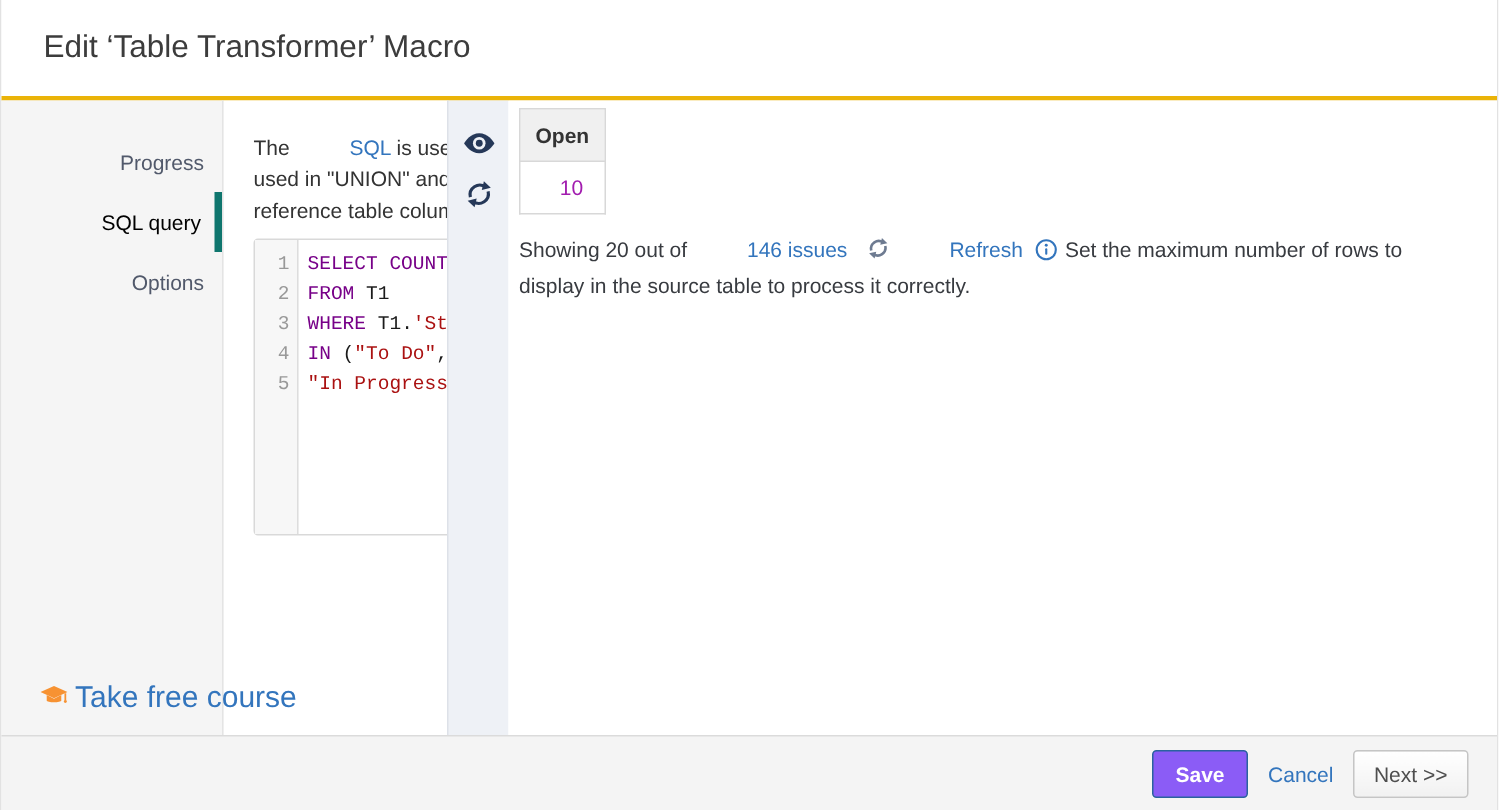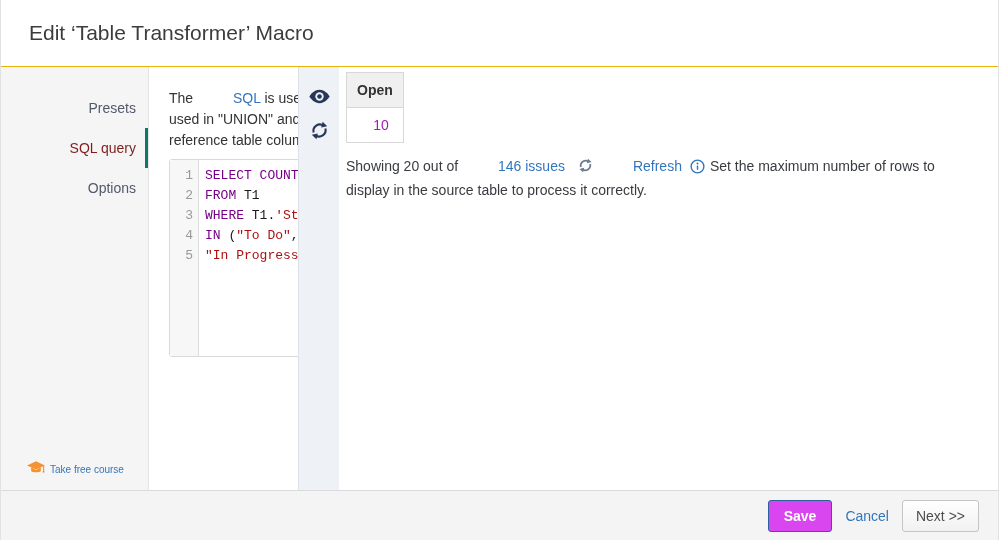--- a/index.html
+++ b/index.html
@@ -15,21 +15,21 @@
     width: 999px; height: 540px;
     border-left: 1px solid #e2e2e2;
     border-right: 1px solid #e2e2e2;
     display: flex; flex-direction: column;
     background: #fff;
   }
 
   
   .dlg-header {
     height: 67px; flex: 0 0 67px;
-    border-bottom: 1px solid #eab308;
+    border-bottom: 3px solid #eab308;
     display: flex; align-items: center;
     padding-left: 28px; background: #fff;
   }
   .dlg-title { font-size: 21px; font-weight: 400; color: #3c3c3c; }
 
   
   .dlg-main { flex: 1 1 auto; display: flex; min-height: 0; }
 
   
   .sidebar {
@@ -37,28 +37,28 @@
     background: #f5f5f5;
     border-right: 1px solid #e4e4e4;
     position: relative;
   }
   .sidebar-nav { padding-top: 21px; }
   .sidebar-item {
     height: 40px; display: flex; align-items: center; justify-content: flex-end;
     padding-right: 12px; font-size: 14px; color: #51596b; cursor: pointer;
   }
   .sidebar-item.active {
-    color: #7f1d1d;
-    border-right: 3px solid #0f766e;
+    color: #000000;
+    border-right: 5px solid #0f766e;
     padding-right: 9px;
   }
   .course-link {
     position: absolute; left: 26px; bottom: 13px;
     display: flex; align-items: center; gap: 5px;
-    font-size: 10px; color: #3375bd; cursor: pointer; white-space: nowrap;
+    font-size: 20px; color: #3375bd; cursor: pointer; white-space: nowrap;
   }
 
   
   .sql-panel {
     flex: 0 0 149px; width: 149px;
     padding: 21px 0 0 20px;
     overflow: hidden; background: #fff;
   }
   .desc { font-size: 14px; line-height: 21px; color: #333; }
   .desc-line { white-space: nowrap; overflow: hidden; }
@@ -111,21 +111,21 @@
   .info-ic { vertical-align: -3px; margin: 0 5px 0 8px; }
 
   
   .dlg-footer {
     flex: 0 0 50px; height: 50px;
     background: #f4f4f4; border-top: 1px solid #dbdbdb;
     display: flex; align-items: center; justify-content: flex-end;
     gap: 13px; padding-right: 19px;
   }
   .btn-save {
-    background: #d946ef; border: 1px solid #2a62a0; color: #fff;
+    background: #8b5cf6; border: 1px solid #2a62a0; color: #fff;
     font-size: 14px; font-weight: bold;
     padding: 7px 15px; border-radius: 3px; cursor: pointer;
     font-family: inherit;
   }
   .cancel-link { font-size: 14px; color: #3375bd; text-decoration: none; cursor: pointer; }
   .btn-next {
     background: linear-gradient(#ffffff, #f1f1f1);
     border: 1px solid #c5c5c5; color: #4e4e4e;
     font-size: 14px; padding: 7px 13px; border-radius: 3px; cursor: pointer;
     font-family: inherit;
@@ -139,21 +139,21 @@
 
   <div class="dlg-header">
     <div class="dlg-title">Edit ‘Table Transformer’ Macro</div>
   </div>
 
   <div class="dlg-main">
 
     <div class="sidebar">
       <div class="sidebar-nav">
         <div class="sidebar-item">
-          <span>Presets</span>
+          <span>Progress</span>
         </div>
         <div class="sidebar-item active">
           <span>SQL query</span>
         </div>
         <div class="sidebar-item">
           <span>Options</span>
         </div>
       </div>
       <div class="course-link">
         <span>

